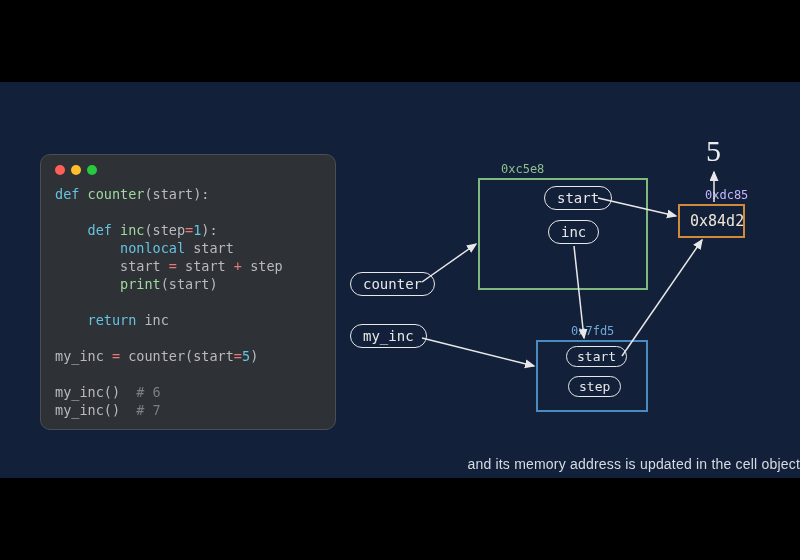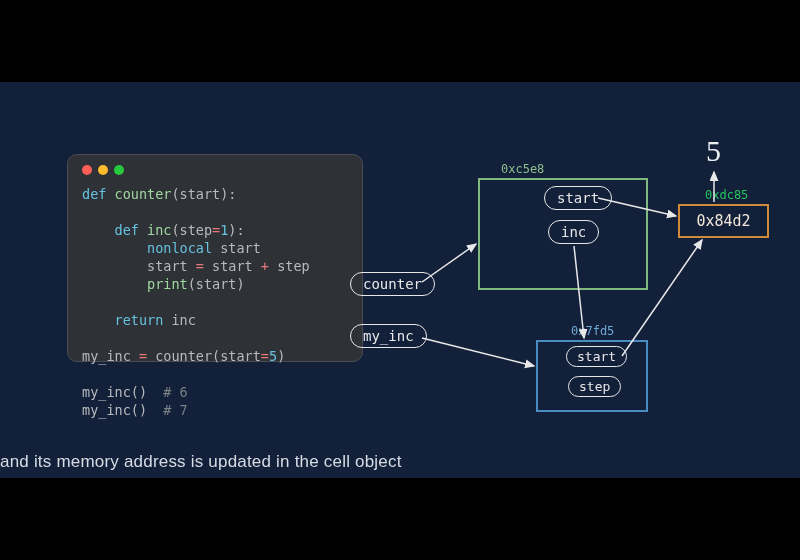--- a/index.html
+++ b/index.html
@@ -22,26 +22,25 @@
   .frame {
     position: absolute;
     top: 82px; left: 0;
     width: 800px; height: 396px;
     background: #13203a;
   }
   
   .editor {
     position: absolute;
     top: 72px; left: 40px;
-    width: 296px; height: 208px;
+    width: 296px; height: 276px;
     background: #2e3135;
     border: 1px solid #4a4d52;
     border-radius: 10px;
     padding: 10px 14px 14px 14px;
-    margin-left: 27px;
   }
   .traffic { display: flex; gap: 6px; margin-bottom: 10px; }
   .dot { width: 10px; height: 10px; border-radius: 50%; }
   .d-red { background: #ff5f56; }
   .d-yel { background: #ffbd2e; }
   .d-grn { background: #27c93f; }
   .code {
     font-family: 'Menlo', 'Consolas', monospace;
     font-size: 13.5px;
     line-height: 18px;
@@ -51,23 +50,23 @@
   .kw { color: #66c2e0; }
   .fn { color: #a0d8a0; }
   .op { color: #e67a7a; }
   .num { color: #66c2e0; }
   .cm { color: #7a7f86; }
   .grey { color: #b8babd; }
   
   .caption {
     position: absolute;
     bottom: 6px; left: 0; width: 100%;
-    text-align: left;
+    text-align: right;
     color: #d6dce4;
-    font-size: 17px;
+    font-size: 14px;
     font-weight: 400;
     letter-spacing: 0.2px;
   }
   
   .diagram {
     position: absolute;
     left: 350px; top: 60px;
     width: 430px; height: 320px;
   }
   .pill {
@@ -90,21 +89,21 @@
   .box-green { border-color: #7fb97f; }
   .box-blue { border-color: #4a8bc2; }
   .addr {
     position: absolute;
     font-family: 'Consolas', monospace;
     font-size: 12px;
     margin-left: 21px;
   }
   .addr-green { color: #8fbf8f; }
   .addr-blue { color: #6fa8d6; }
-  .addr-orange { color: #22c55e; }
+  .addr-orange { color: #c4b5fd; }
   .value-box {
     position: absolute;
     border: 2px solid #d08a3a;
     color: #f0e6d8;
     font-family: 'Consolas', monospace;
     font-size: 15px;
     padding: 6px 10px;
     text-align: center;
   }
   .big5 {
@@ -158,21 +157,21 @@
     <div class="box box-green" style="left:128px; top:36px; width:170px; height:112px;"></div>
     <div class="pill" style="left:194px; top:44px;">start</div>
     <div class="pill" style="left:198px; top:78px;">inc</div>
 
     <div class="addr addr-blue" style="left:200px; top:182px;">0x7fd5</div>
     <div class="box box-blue" style="left:186px; top:198px; width:112px; height:72px;"></div>
     <div class="pill" style="left:216px; top:204px; padding:2px 10px; font-size:13px;">start</div>
     <div class="pill" style="left:218px; top:234px; padding:2px 10px; font-size:13px;">step</div>
 
     <div class="addr addr-orange" style="left:334px; top:46px;">0xdc85</div>
-    <div class="value-box" style="left:328px; top:62px; width:91px;">0x84d2</div>
+    <div class="value-box" style="left:328px; top:62px; width:67px;">0x84d2</div>
 
     <div class="big5" style="left:356px; top:-8px;">5</div>
 
     <svg class="arrows">
       <defs>
         <marker id="ah" markerWidth="8" markerHeight="8" refX="6" refY="3" orient="auto">
           <path d="M0,0 L7,3 L0,6 Z" fill="#e8e8e8"></path>
         </marker>
       </defs>
 

